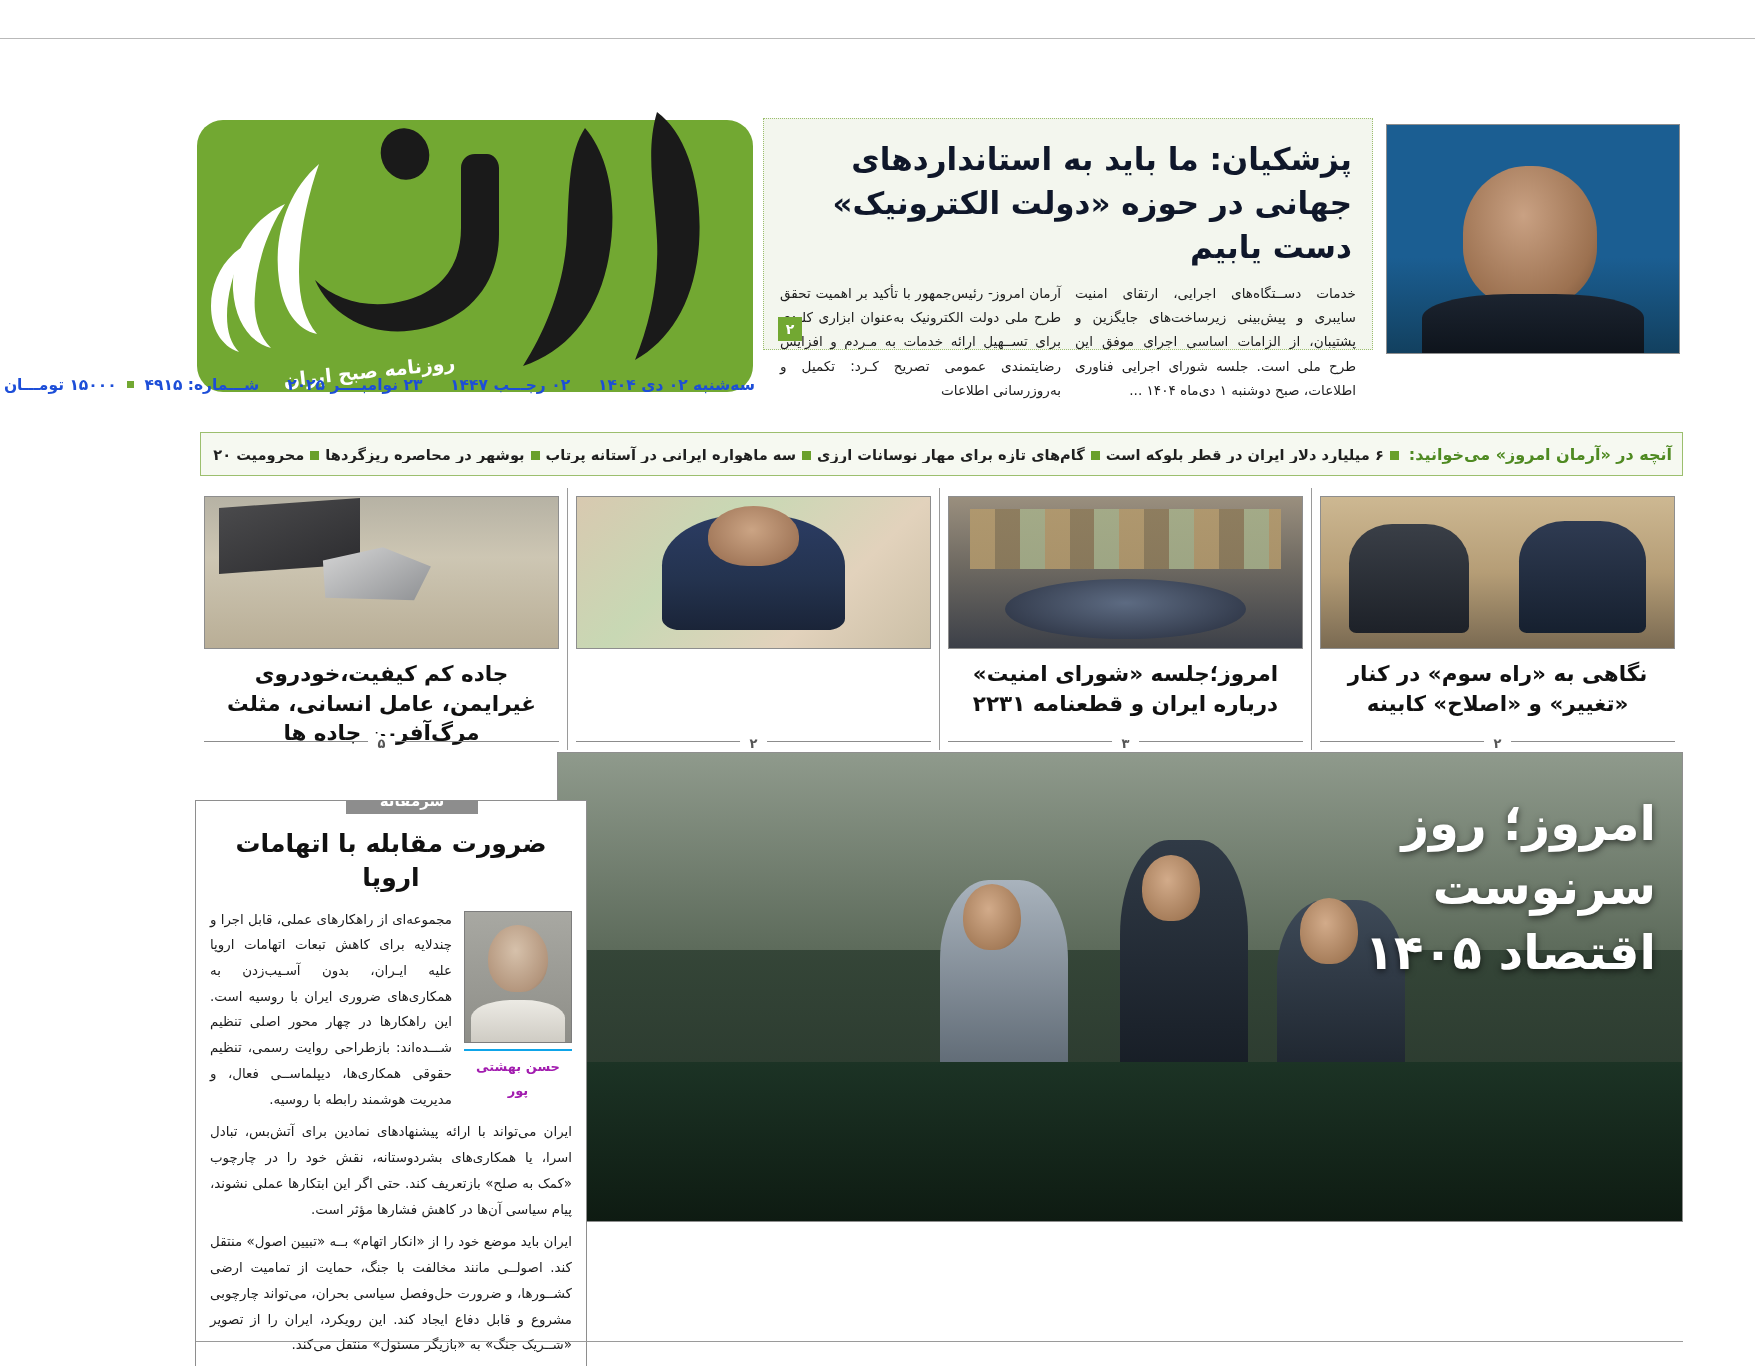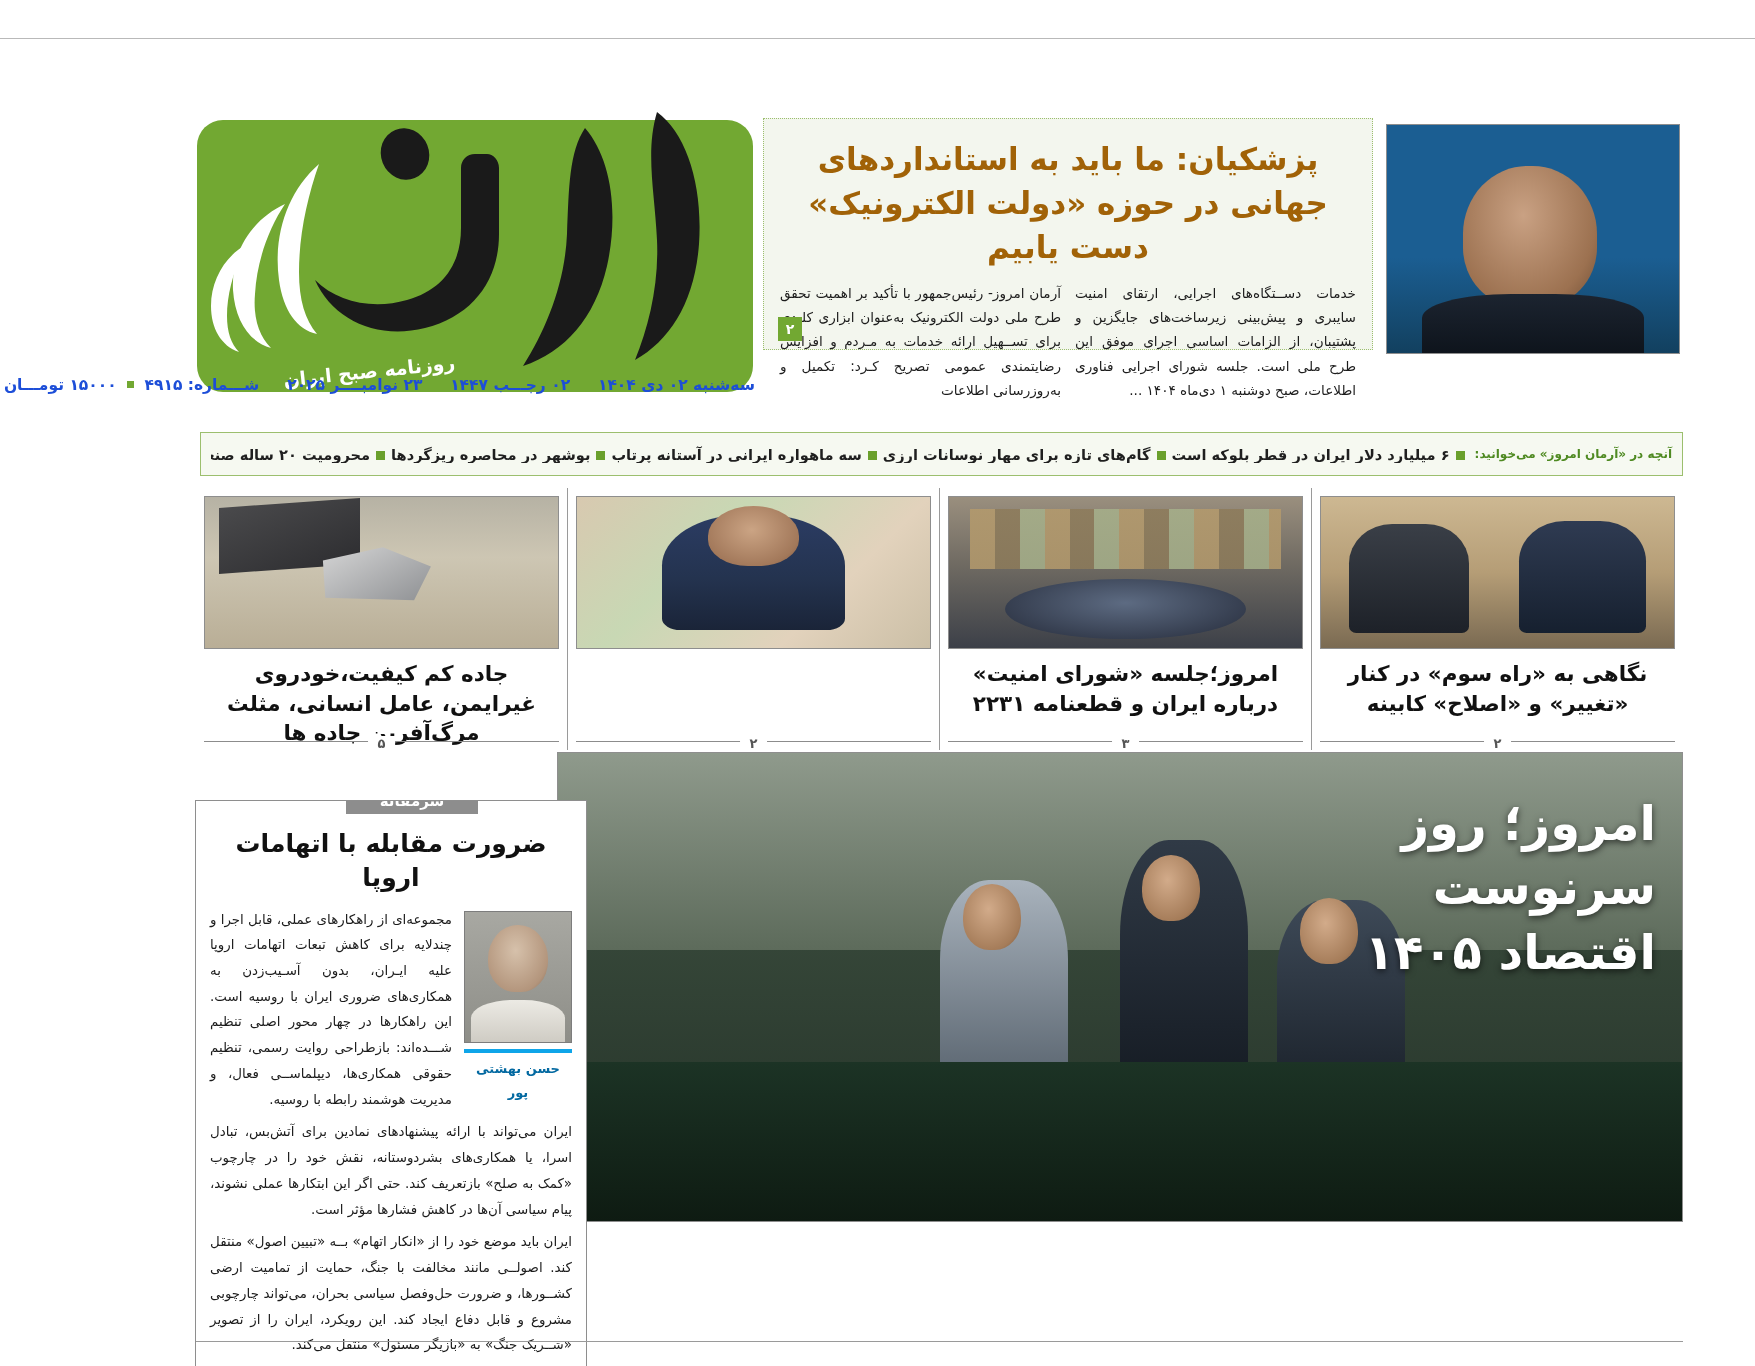--- a/index.html
+++ b/index.html
@@ -87,22 +87,22 @@
     width: 610px; height: 232px;
     background: #f3f6ee;
     border: 1px dotted #9cbf6e;
     box-sizing: border-box;
     padding: 12px 16px 10px 16px;
   }
   .lead-title {
     font-size: 31px;
     line-height: 1.42;
     font-weight: bold;
-    text-align: center;
-    color: #a16207;
+    text-align: right;
+    color: #0f172a;
     margin: 6px 4px 12px 4px;
     letter-spacing: -0.2px;
   }
   .lead-cols {
     display: flex;
     flex-direction: row;
     gap: 14px;
     font-size: 13.6px;
     line-height: 1.78;
     text-align: justify;
@@ -141,21 +141,21 @@
     background: #f6f9f1;
     box-sizing: border-box;
     display: flex;
     flex-direction: row;
     align-items: center;
     padding: 0 10px;
     white-space: nowrap;
     overflow: hidden;
   }
   .ticker-lead {
-    font-size: 12px;
+    font-size: 16px;
     font-weight: bold;
     color: #4f8a22;
     margin-left: 4px;
     flex: 0 0 auto;
   }
   .ticker-items {
     font-size: 14.6px;
     font-weight: bold;
     color: #1f1f1f;
     flex: 1 1 auto;
@@ -306,22 +306,22 @@
     box-sizing: border-box;
     background: #9a9a93;
     overflow: hidden;
     position: relative;
   }
   .ed-author-name {
     margin-top: 6px;
     font-size: 13px;
     font-weight: bold;
     text-align: center;
-    color: #0369a1;
-    border-top: 4px solid #0ea5e9;
+    color: #a21caf;
+    border-top: 2px solid #0ea5e9;
     padding-top: 4px;
   }
   .ed-p { margin: 0 0 7px 0; }
 
   
   .bottom-strip {
     position: absolute;
     right: 72px; left: 196px; bottom: 0;
     height: 24px;
     border-top: 1px solid #9a9a9a;

